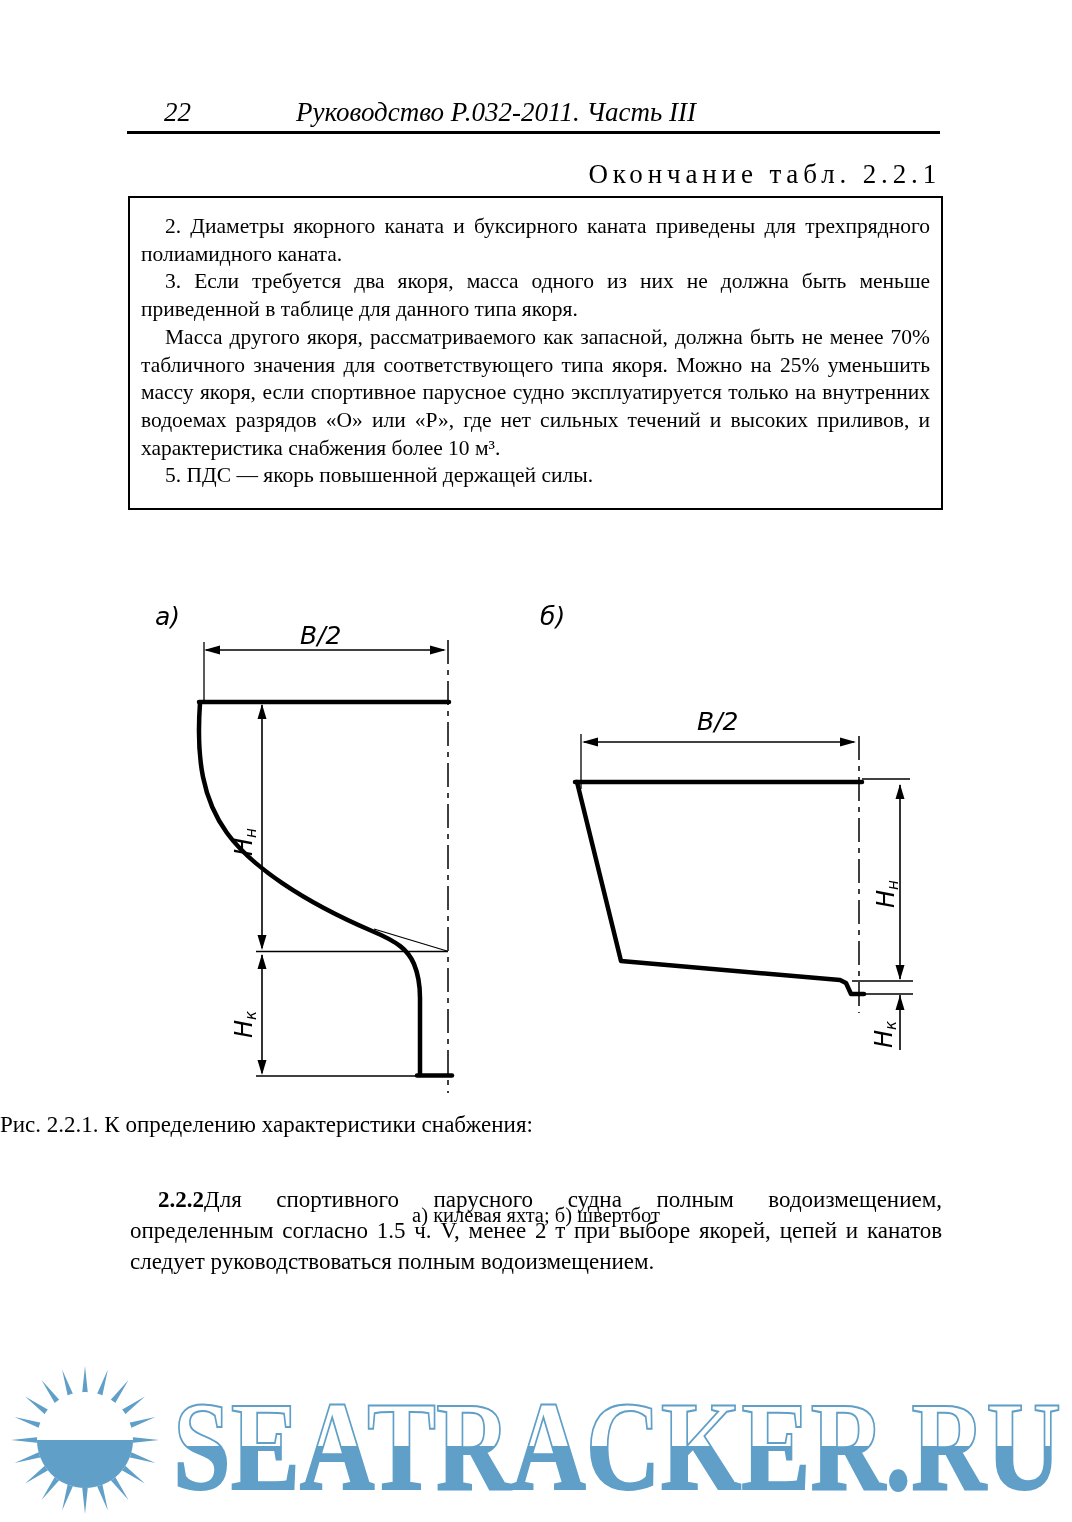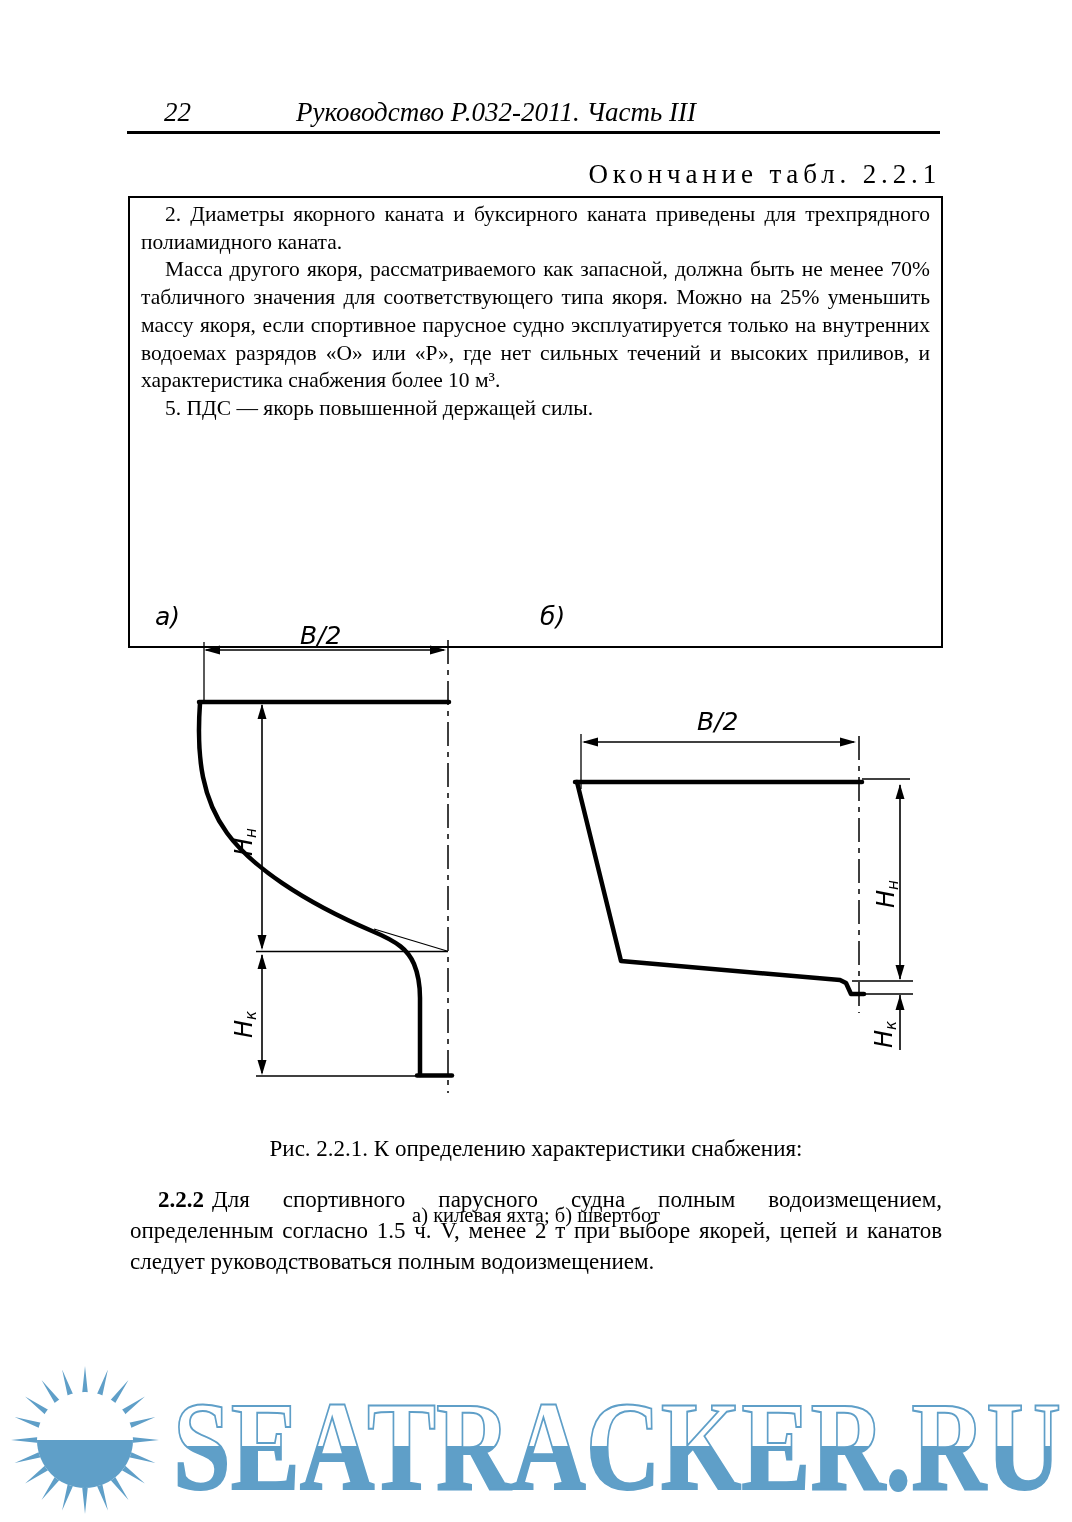--- a/index.html
+++ b/index.html
@@ -16,64 +16,65 @@
     left:0; top:97px; width:992px; text-align:center;
     font-size:27px; font-style:italic;
   }
   .header-rule { left:127px; top:131px; width:813px; height:3px; background:#000; }
 
   .continuation { left:0; top:159px; width:941px; text-align:right;
     font-size:27px; letter-spacing:0.18em; }
 
   
   .notes-box {
-    left:128px; top:196px; width:815px; height:452px;
-    border:2.5px solid #000; padding:3px 11px 0 11px;
+    left:128px; top:196px; width:815px; height:314px;
+    border:2.5px solid #000; padding:15px 11px 0 11px;
     font-size:21.5px; line-height:27.7px; text-align:justify;
   }
   .notes-box p { text-indent:24px; }
 
   
   .figure-svg { left:130px; top:588px; }
   .fig-thick { stroke:#000; stroke-width:4.5; fill:none; stroke-linecap:round; stroke-linejoin:round; }
   .fig-thin  { stroke:#000; stroke-width:1.3; fill:none; }
   .fig-dim   { stroke:#000; stroke-width:1.6; fill:none; }
   .fig-center{ stroke:#000; stroke-width:1.5; fill:none; stroke-dasharray:24 6 5 6; }
   .fig-arrow { fill:#000; stroke:none; }
   .fig-label { font-family:"DejaVu Sans", sans-serif; font-style:italic; font-size:25px; fill:#000; }
   .fig-hlabel{ font-family:"DejaVu Sans", sans-serif; font-style:italic; font-size:24px; fill:#000; }
   .fig-sub   { font-size:15px; }
 
-  .caption-1 { left:0; top:1112px; width:1072px; text-align:center; font-size:23px;margin-top:24px; }
+  .caption-1 { left:0; top:1112px; width:1072px; text-align:left; font-size:23px; }
   .caption-2 { left:0; top:1204px; width:1072px; text-align:center; font-size:20.5px; }
 
   .body-para {
     left:130px; top:1184px; width:812px;
     font-size:23px; line-height:31px; text-align:justify; text-indent:28px;
   }
-  .body-para b { margin-right:8px; }
+  .body-para b { }
 
   .watermark-svg { left:0; top:1352px; }
   .wm-fill { fill:#5f9fc8; }
   .wm-text {
     font-family:"Liberation Serif", serif; font-weight:bold; font-size:126px;
     stroke:#5f9fc8; stroke-width:2px;
   }
 </style>
 </head>
 <body>
 
 <div class="abs page-num">22</div>
 <div class="abs header-title">Руководство Р.032-2011. Часть III</div>
 <div class="abs header-rule"></div>
 
 <div class="abs continuation">Окончание табл. 2.2.1</div>
 
 <div class="abs notes-box">
   <p>2. Диаметры якорного каната и буксирного каната приведены для трехпрядного полиамидного каната.</p>
+  <p>3. Если требуется два якоря, масса одного из них не должна быть меньше приведенной в таблице для данного типа якоря.</p>
   <p>Масса другого якоря, рассматриваемого как запасной, должна быть не менее 70% табличного значения для соответствующего типа якоря. Можно на 25% уменьшить массу якоря, если спортивное парусное судно эксплуатируется только на внутренних водоемах разрядов «О» или «Р», где нет сильных течений и высоких приливов, и характеристика снабжения более 10 м³.</p>
   <p>5. ПДС — якорь повышенной держащей силы.</p>
 </div>
 
 <svg class="abs figure-svg" width="840" height="512" viewBox="130 588 840 512" xmlns="http://www.w3.org/2000/svg">
 
   <g>
     <text class="fig-label" x="155" y="625">а)</text>
 
     <text class="fig-label" x="300" y="644">В/2</text>

